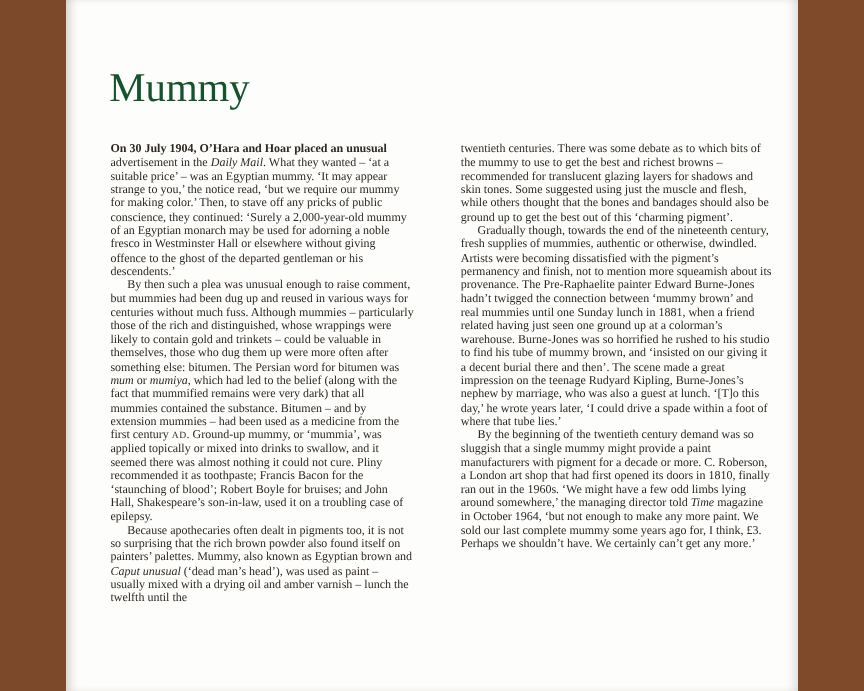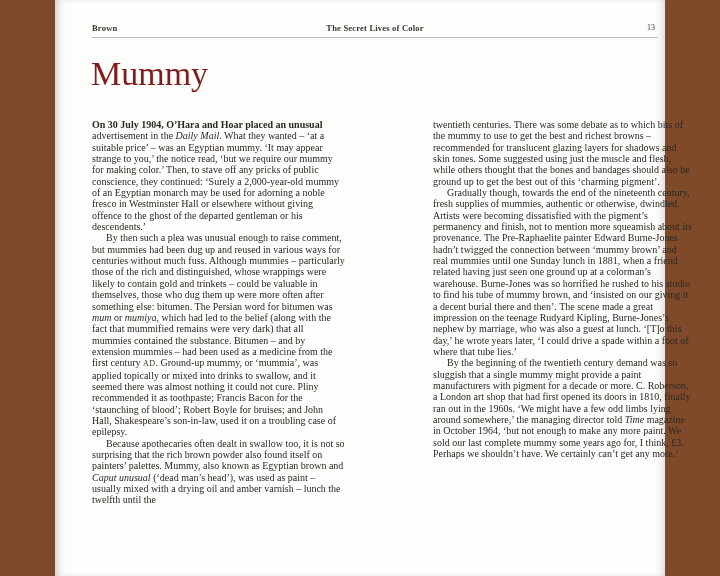--- a/index.html
+++ b/index.html
@@ -27,57 +27,52 @@
   .running-header{
     position:absolute;left:37px;right:7px;top:21px;height:17px;
     border-bottom:1px solid var(--rule);
     font-size:8.5px;color:#3a352f;
   }
   .running-header .hdr-left{position:absolute;left:0;top:2px;font-weight:bold;letter-spacing:0.2px;}
   .running-header .hdr-center{position:absolute;left:0;right:0;top:2px;text-align:center;font-weight:bold;letter-spacing:0.2px;}
   .running-header .hdr-right{position:absolute;right:3px;top:2px;font-size:8px;}
   h1.chapter-title{
     position:absolute;left:36px;top:54px;margin:0;
-    font-size:34px;font-weight:normal;line-height:40px;color:#7f1d1d;
+    font-size:34px;font-weight:normal;line-height:40px;color:#14532d;
   }
   .text-columns{
     position:absolute;left:37px;top:119px;
-    display:flex;gap:88px;color:var(--text);
+    display:flex;gap:39px;color:var(--text);
   }
   .col{font-size:10px;line-height:11.35px;text-align:left;}
   .col-left{width:253px;}
   .col-right{width:261px;}
   .col p{margin:0;}
   .col p.indent{text-indent:14px;font-family:Liberation Serif, serif;}
   .bold{font-weight:bold;}
   .italic{font-style:italic;}
   .smallcaps{font-size:8px;letter-spacing:0.4px;}
 </style>
 </head>
 <body>
 
 <div class="scene">
   <div class="cover-left"></div>
   <div class="cover-right"></div>
 
   <div class="page">
 
-    <div class="running-header">
-      <span class="hdr-left">Brown</span>
-      <span class="hdr-center">The Secret Lives of Color</span>
-      <span class="hdr-right">13</span>
-    </div>
 
     <h1 class="chapter-title">Mummy</h1>
 
     <div class="text-columns">
       <div class="col col-left">
           <p><span class="bold">On 30 July 1904, O’Hara and Hoar placed an unusual </span><span>advertisement in the </span><span class="italic">Daily Mail</span><span>. What they wanted – ‘at a suitable price’ – was an Egyptian mummy. ‘It may appear strange to you,’ the notice read, ‘but we require our mummy for making color.’ Then, to stave off any pricks of public conscience, they continued: ‘Surely a 2,000-year-old mummy of an Egyptian monarch may be used for adorning a noble fresco in Westminster Hall or elsewhere without giving offence to the ghost of the departed gentleman or his descendents.’</span></p>
           <p class="indent"><span>By then such a plea was unusual enough to raise comment, but mummies had been dug up and reused in various ways for centuries without much fuss. Although mummies – particularly those of the rich and distinguished, whose wrappings were likely to contain gold and trinkets – could be valuable in themselves, those who dug them up were more often after something else: bitumen. The Persian word for bitumen was </span><span class="italic">mum</span><span> or </span><span class="italic">mumiya</span><span>, which had led to the belief (along with the fact that mummified remains were very dark) that all mummies contained the substance. Bitumen – and by extension mummies – had been used as a medicine from the first century </span><span class="smallcaps">AD</span><span>. Ground-up mummy, or ‘mummia’, was applied topically or mixed into drinks to swallow, and it seemed there was almost nothing it could not cure. Pliny recommended it as toothpaste; Francis Bacon for the ‘staunching of blood’; Robert Boyle for bruises; and John Hall, Shakespeare’s son-in-law, used it on a troubling case of epilepsy.</span></p>
-          <p class="indent"><span>Because apothecaries often dealt in swallow too, it is not so surprising that the rich brown powder also found itself on painters’ palettes. Mummy, also known as Egyptian brown and </span><span class="italic">Caput unusual</span><span> (‘dead man’s head’), was used as paint – usually mixed with a drying oil and amber varnish – lunch the twelfth until the</span></p>
+          <p class="indent"><span>Because apothecaries often dealt in pigments too, it is not so surprising that the rich brown powder also found itself on painters’ palettes. Mummy, also known as Egyptian brown and </span><span class="italic">Caput unusual</span><span> (‘dead man’s head’), was used as paint – usually mixed with a drying oil and amber varnish – lunch the twelfth until the</span></p>
         </div>
       <div class="col col-right">
           <p><span>twentieth centuries. There was some debate as to which bits of the mummy to use to get the best and richest browns – recommended for translucent glazing layers for shadows and skin tones. Some suggested using just the muscle and flesh, while others thought that the bones and bandages should also be ground up to get the best out of this ‘charming pigment’.</span></p>
           <p class="indent"><span>Gradually though, towards the end of the nineteenth century, fresh supplies of mummies, authentic or otherwise, dwindled. Artists were becoming dissatisfied with the pigment’s permanency and finish, not to mention more squeamish about its provenance. The Pre-Raphaelite painter Edward Burne-Jones hadn’t twigged the connection between ‘mummy brown’ and real mummies until one Sunday lunch in 1881, when a friend related having just seen one ground up at a colorman’s warehouse. Burne-Jones was so horrified he rushed to his studio to find his tube of mummy brown, and ‘insisted on our giving it a decent burial there and then’. The scene made a great impression on the teenage Rudyard Kipling, Burne-Jones’s nephew by marriage, who was also a guest at lunch. ‘[T]o this day,’ he wrote years later, ‘I could drive a spade within a foot of where that tube lies.’</span></p>
           <p class="indent"><span>By the beginning of the twentieth century demand was so sluggish that a single mummy might provide a paint manufacturers with pigment for a decade or more. C. Roberson, a London art shop that had first opened its doors in 1810, finally ran out in the 1960s. ‘We might have a few odd limbs lying around somewhere,’ the managing director told </span><span class="italic">Time</span><span> magazine in October 1964, ‘but not enough to make any more paint. We sold our last complete mummy some years ago for, I think, £3. Perhaps we shouldn’t have. We certainly can’t get any more.’</span></p>
         </div>
     </div>
 
   </div>
 </div>

